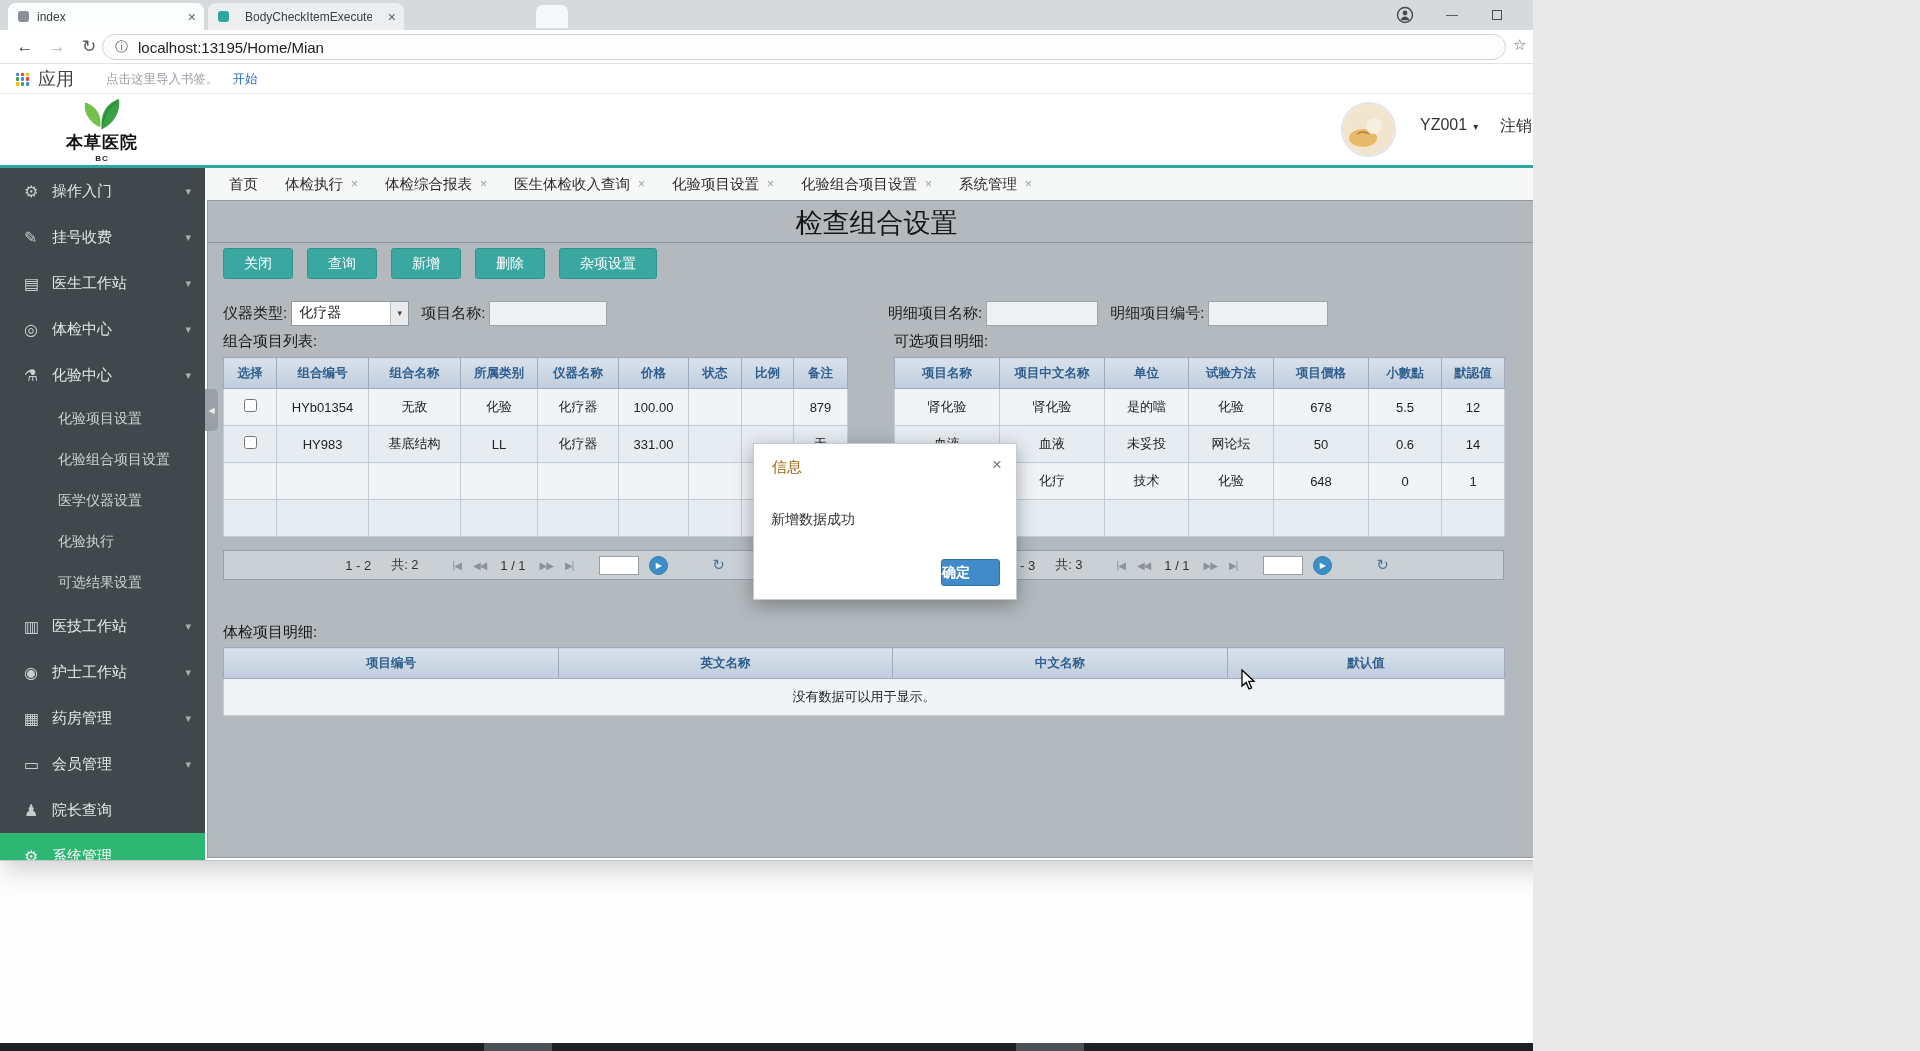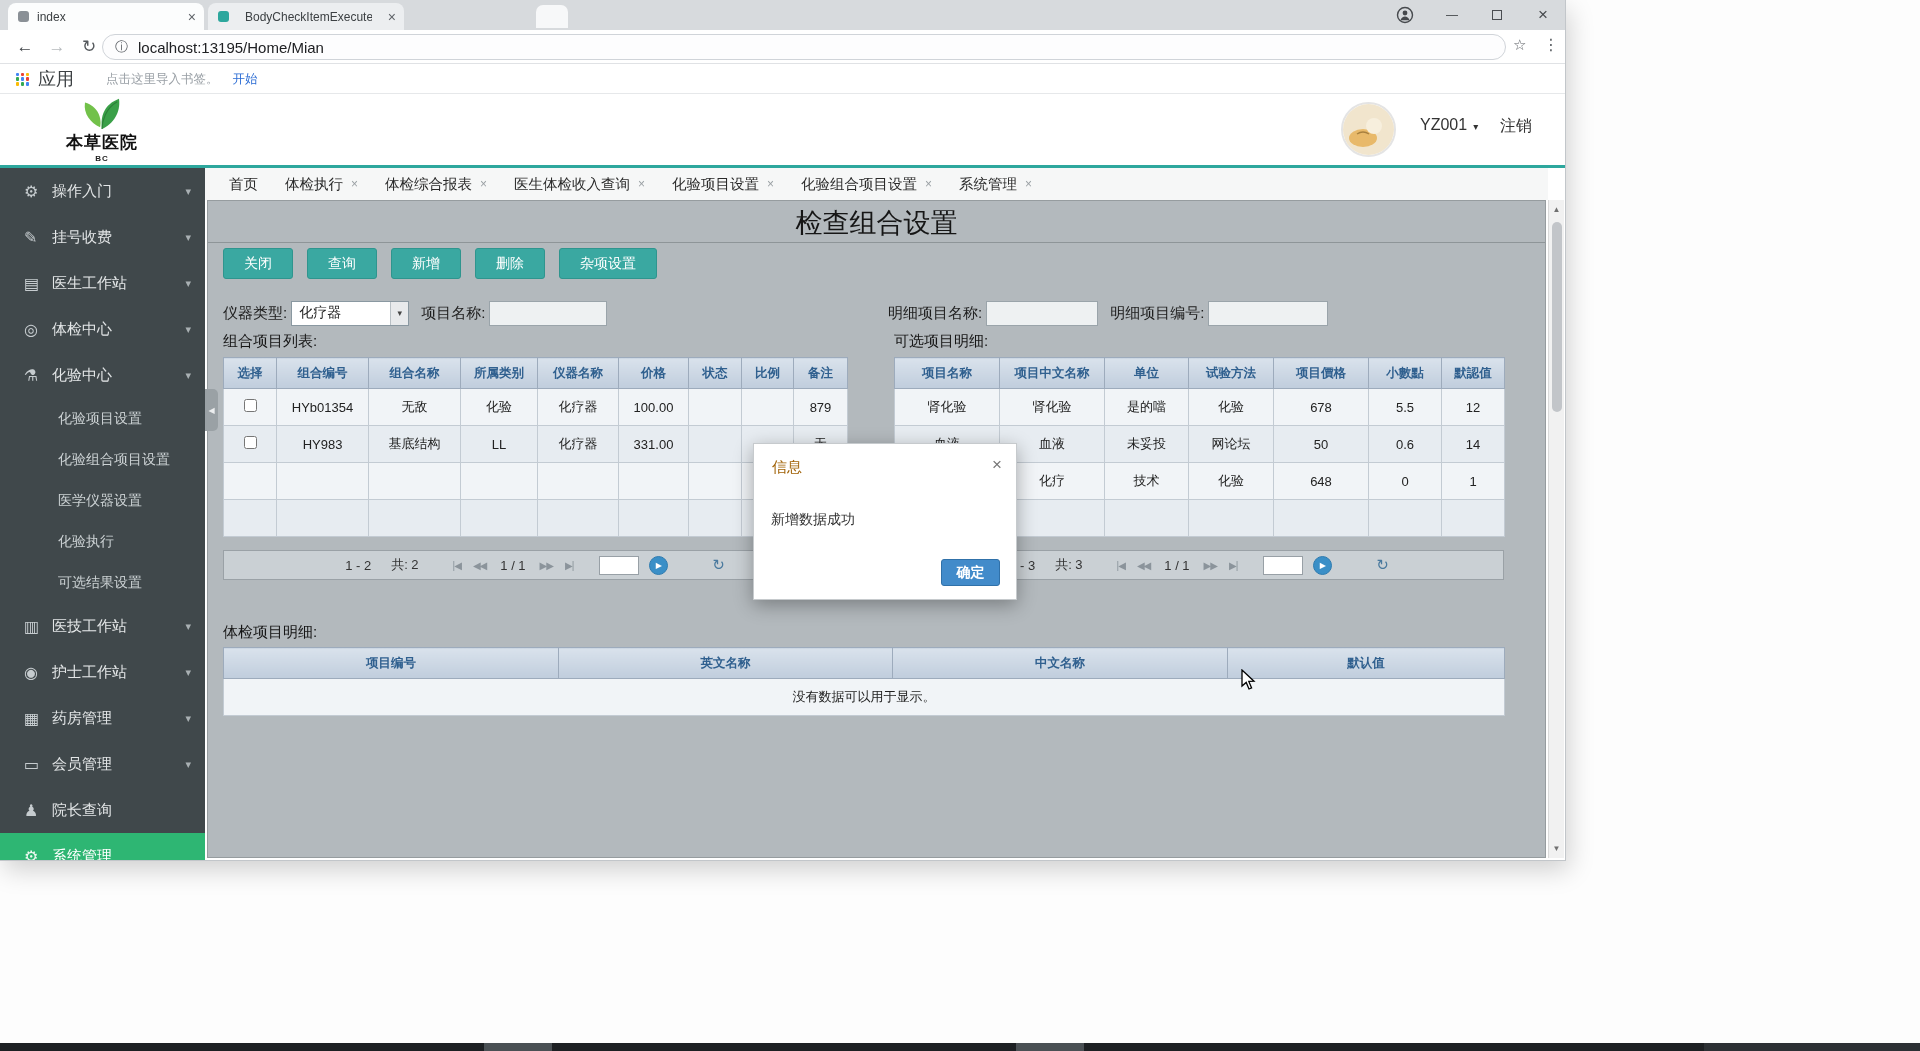--- a/index.html
+++ b/index.html
@@ -1,17 +1,17 @@
 <!DOCTYPE html>
 <html><head>
 <meta charset="utf-8">
 <style>
   * { margin:0; padding:0; box-sizing:border-box; }
   body { font-family:"Liberation Sans","DejaVu Sans",sans-serif; background:#e9e9e9; }
-  .screen { position:relative; width:1920px; height:1051px; background:#fdfdfd; overflow:hidden; }
+  .screen { position:relative; width:1533px; height:1051px; background:#fdfdfd; overflow:hidden; }
 
   
   .browser { position:absolute; left:0; top:0; width:1565px; height:860px; background:#fff;
              box-shadow:0 0 0 1px #c2c6ca, 4px 10px 24px rgba(0,0,0,.18); overflow:hidden; }
   .titlebar { position:absolute; left:0; top:0; width:100%; height:30px; background:#d7dadd; }
   .btab { position:absolute; top:3px; height:27px; border-radius:8px 8px 0 0; display:flex; align-items:center; padding:0 8px 0 10px; }
   .btab.active { background:#fcfdfd; }
   .btab.inactive { background:#eceef0;gap:8px; }
   .btab .fav { width:11px; height:11px; border-radius:3px; margin-right:8px; flex:none; }
   .fav-gray { background:#8a9096; }
@@ -105,21 +105,21 @@
 
   .pscroll { position:absolute; left:1548px; top:200px; width:16px; height:658px; background:#f1f1f1; border-left:1px solid #dadada; }
   .pscroll .sarr { position:absolute; left:0; width:100%; text-align:center; font-size:8px; color:#707070; }
   .pscroll .thumb { position:absolute; left:2.5px; top:22px; width:10px; height:190px; background:#c2c5c9; border-radius:6px; }
 
   
   .modal { position:absolute; left:753px; top:443px; width:264px; height:157px; background:#fff; border:1px solid #c6cacd; box-shadow:0 5px 18px rgba(0,0,0,.32); z-index:50; }
   .modal-title { position:absolute; left:18px; top:14px; font-size:15px; color:#a16207; }
   .modal-x { position:absolute; right:14px; top:11px; font-size:17px; color:#777; }
   .modal-msg { position:absolute; left:17px; top:67px; font-size:14px; color:#333; }
-  .modal-ok { position:absolute; right:16px; bottom:13px; width:59px; height:27px; background:#428bca; border:1px solid #3071a9; border-radius:3px; color:#fff; font-size:14px; font-weight:bold; text-align:center; line-height:25px; }
+  .modal-ok { position:absolute; right:16px; bottom:13px; width:59px; height:27px; background:#428bca; border:1px solid #3071a9; border-radius:3px; color:#fff; font-size:14px; font-weight:bold; text-align:left; line-height:25px; }
 
   
   .taskbar { position:absolute; left:0; top:1043px; width:1920px; height:8px; background:#1d2023; }
   .taskbar i { position:absolute; top:0; height:8px; display:block; }
   .cursor { position:absolute; left:1241px; top:669px; z-index:99; }
 </style>
 </head>
 <body>
 
 <div class="screen">

